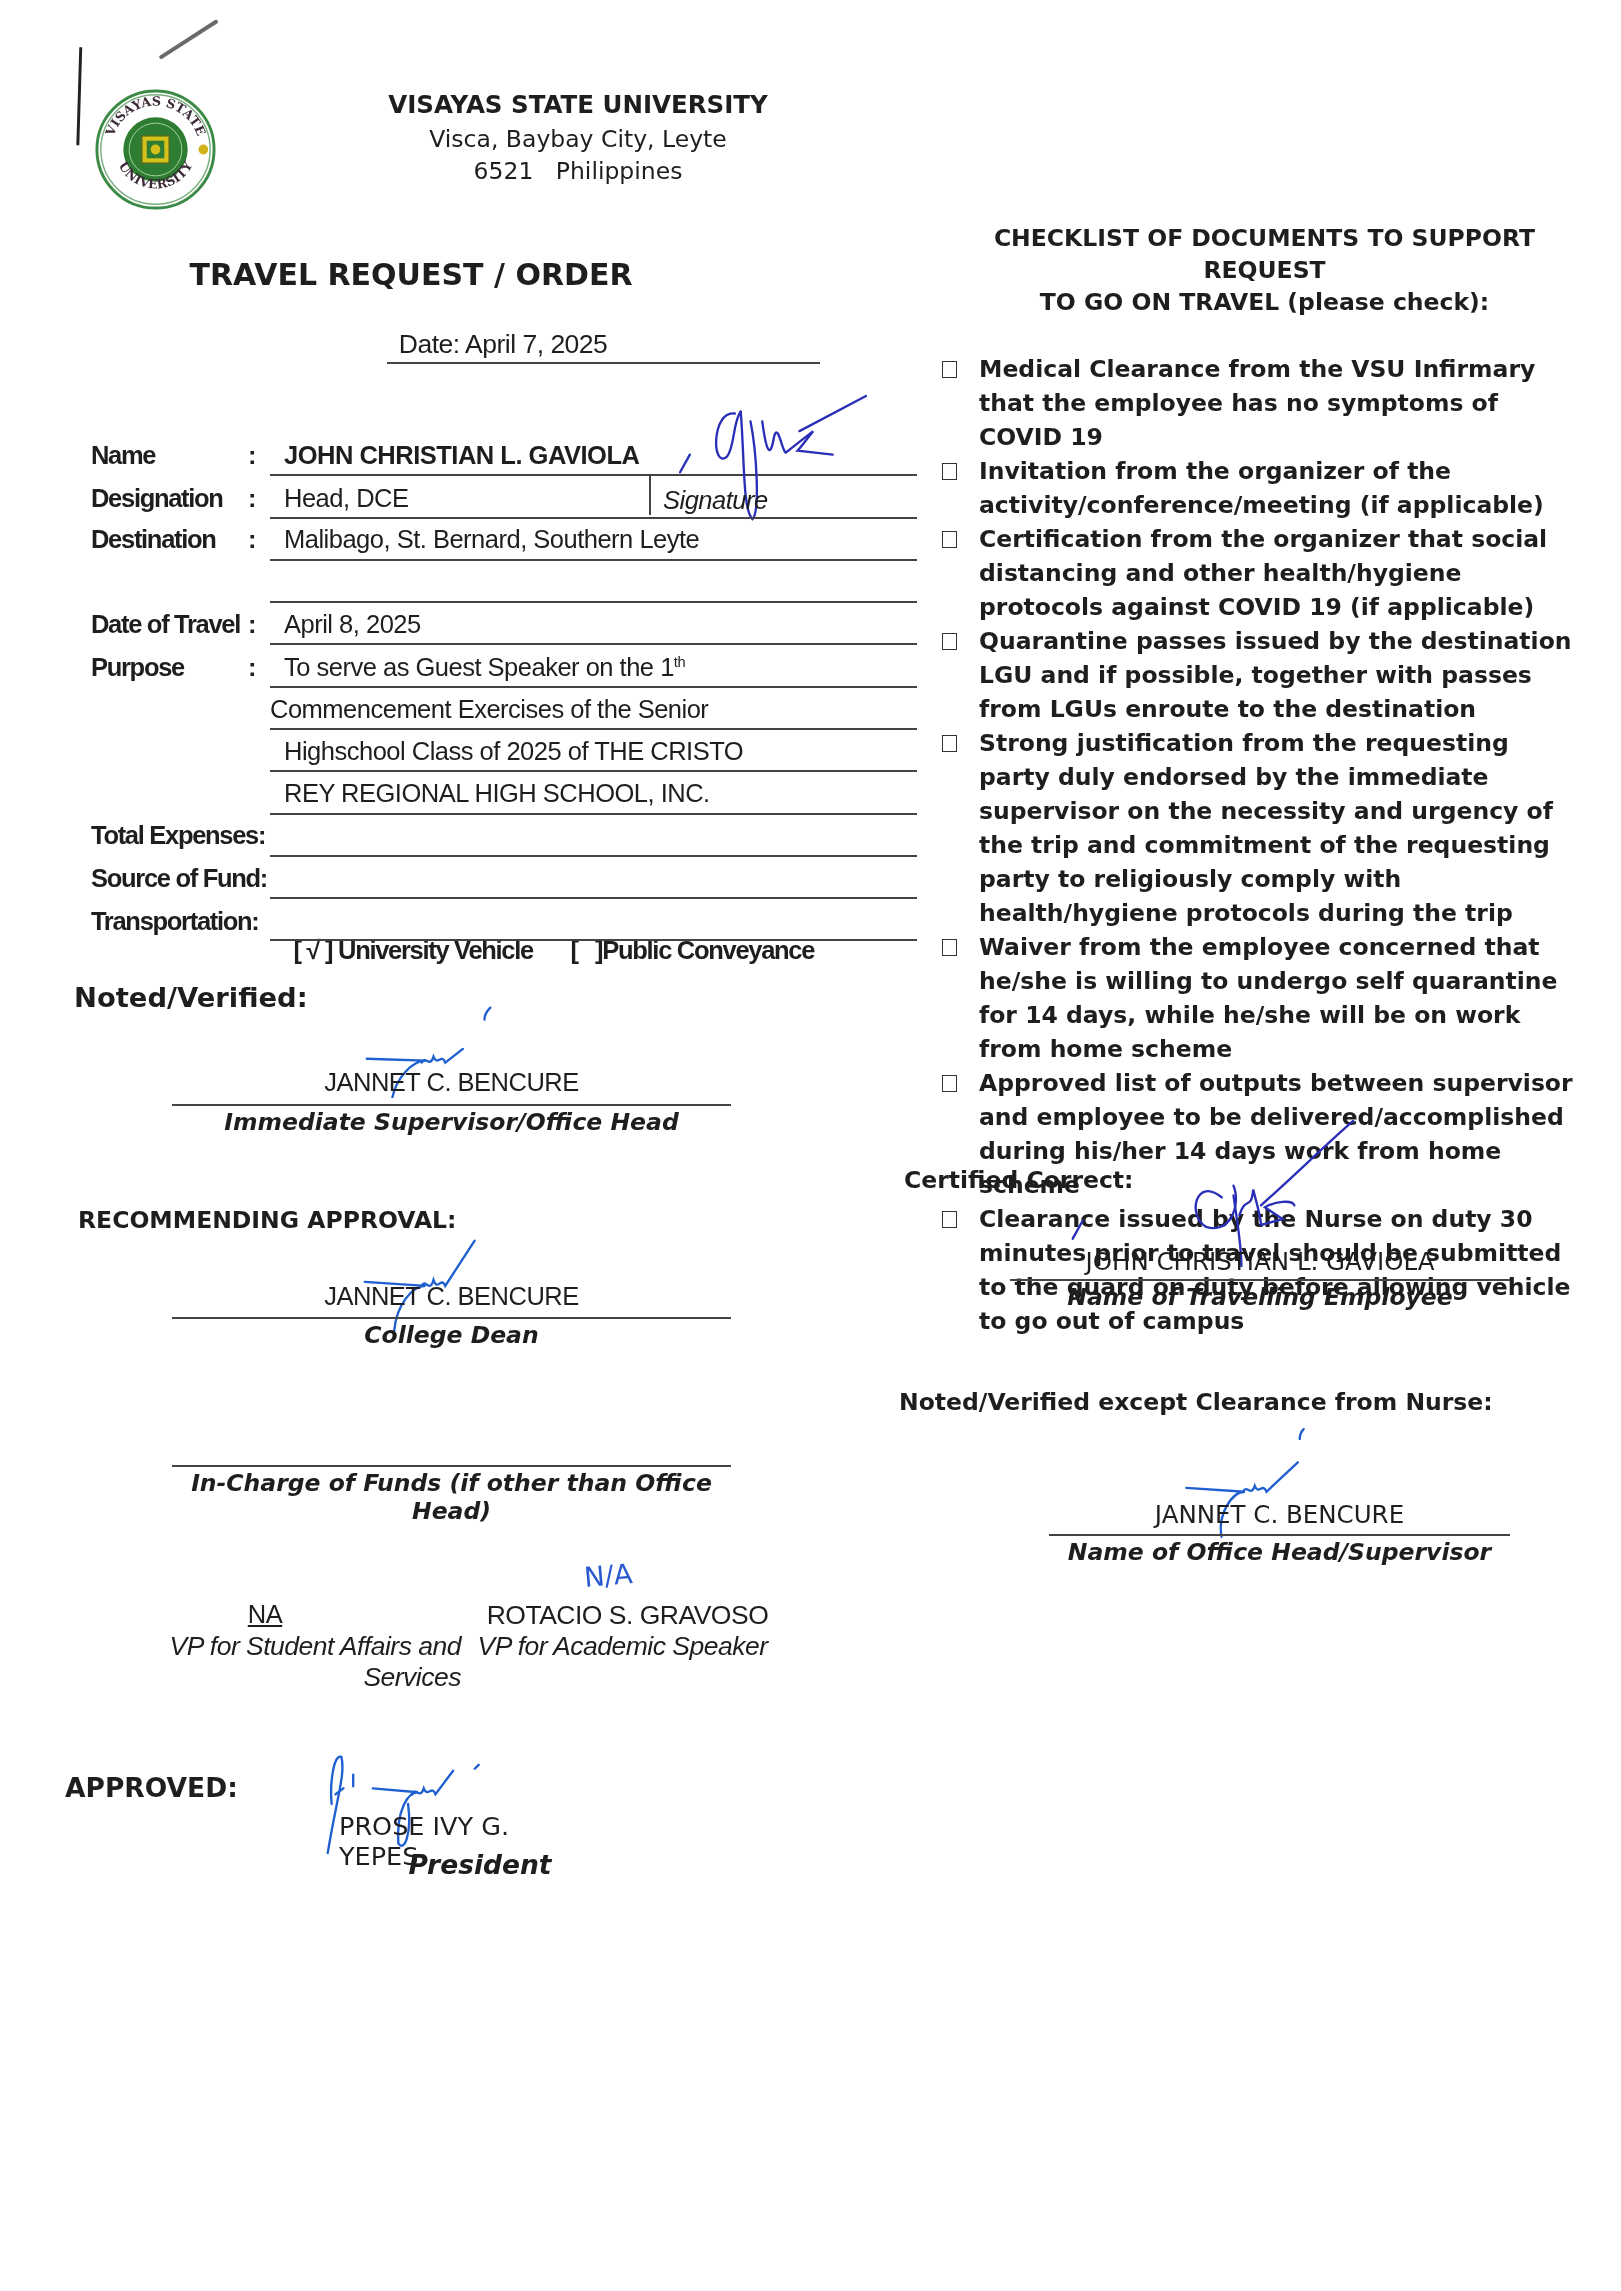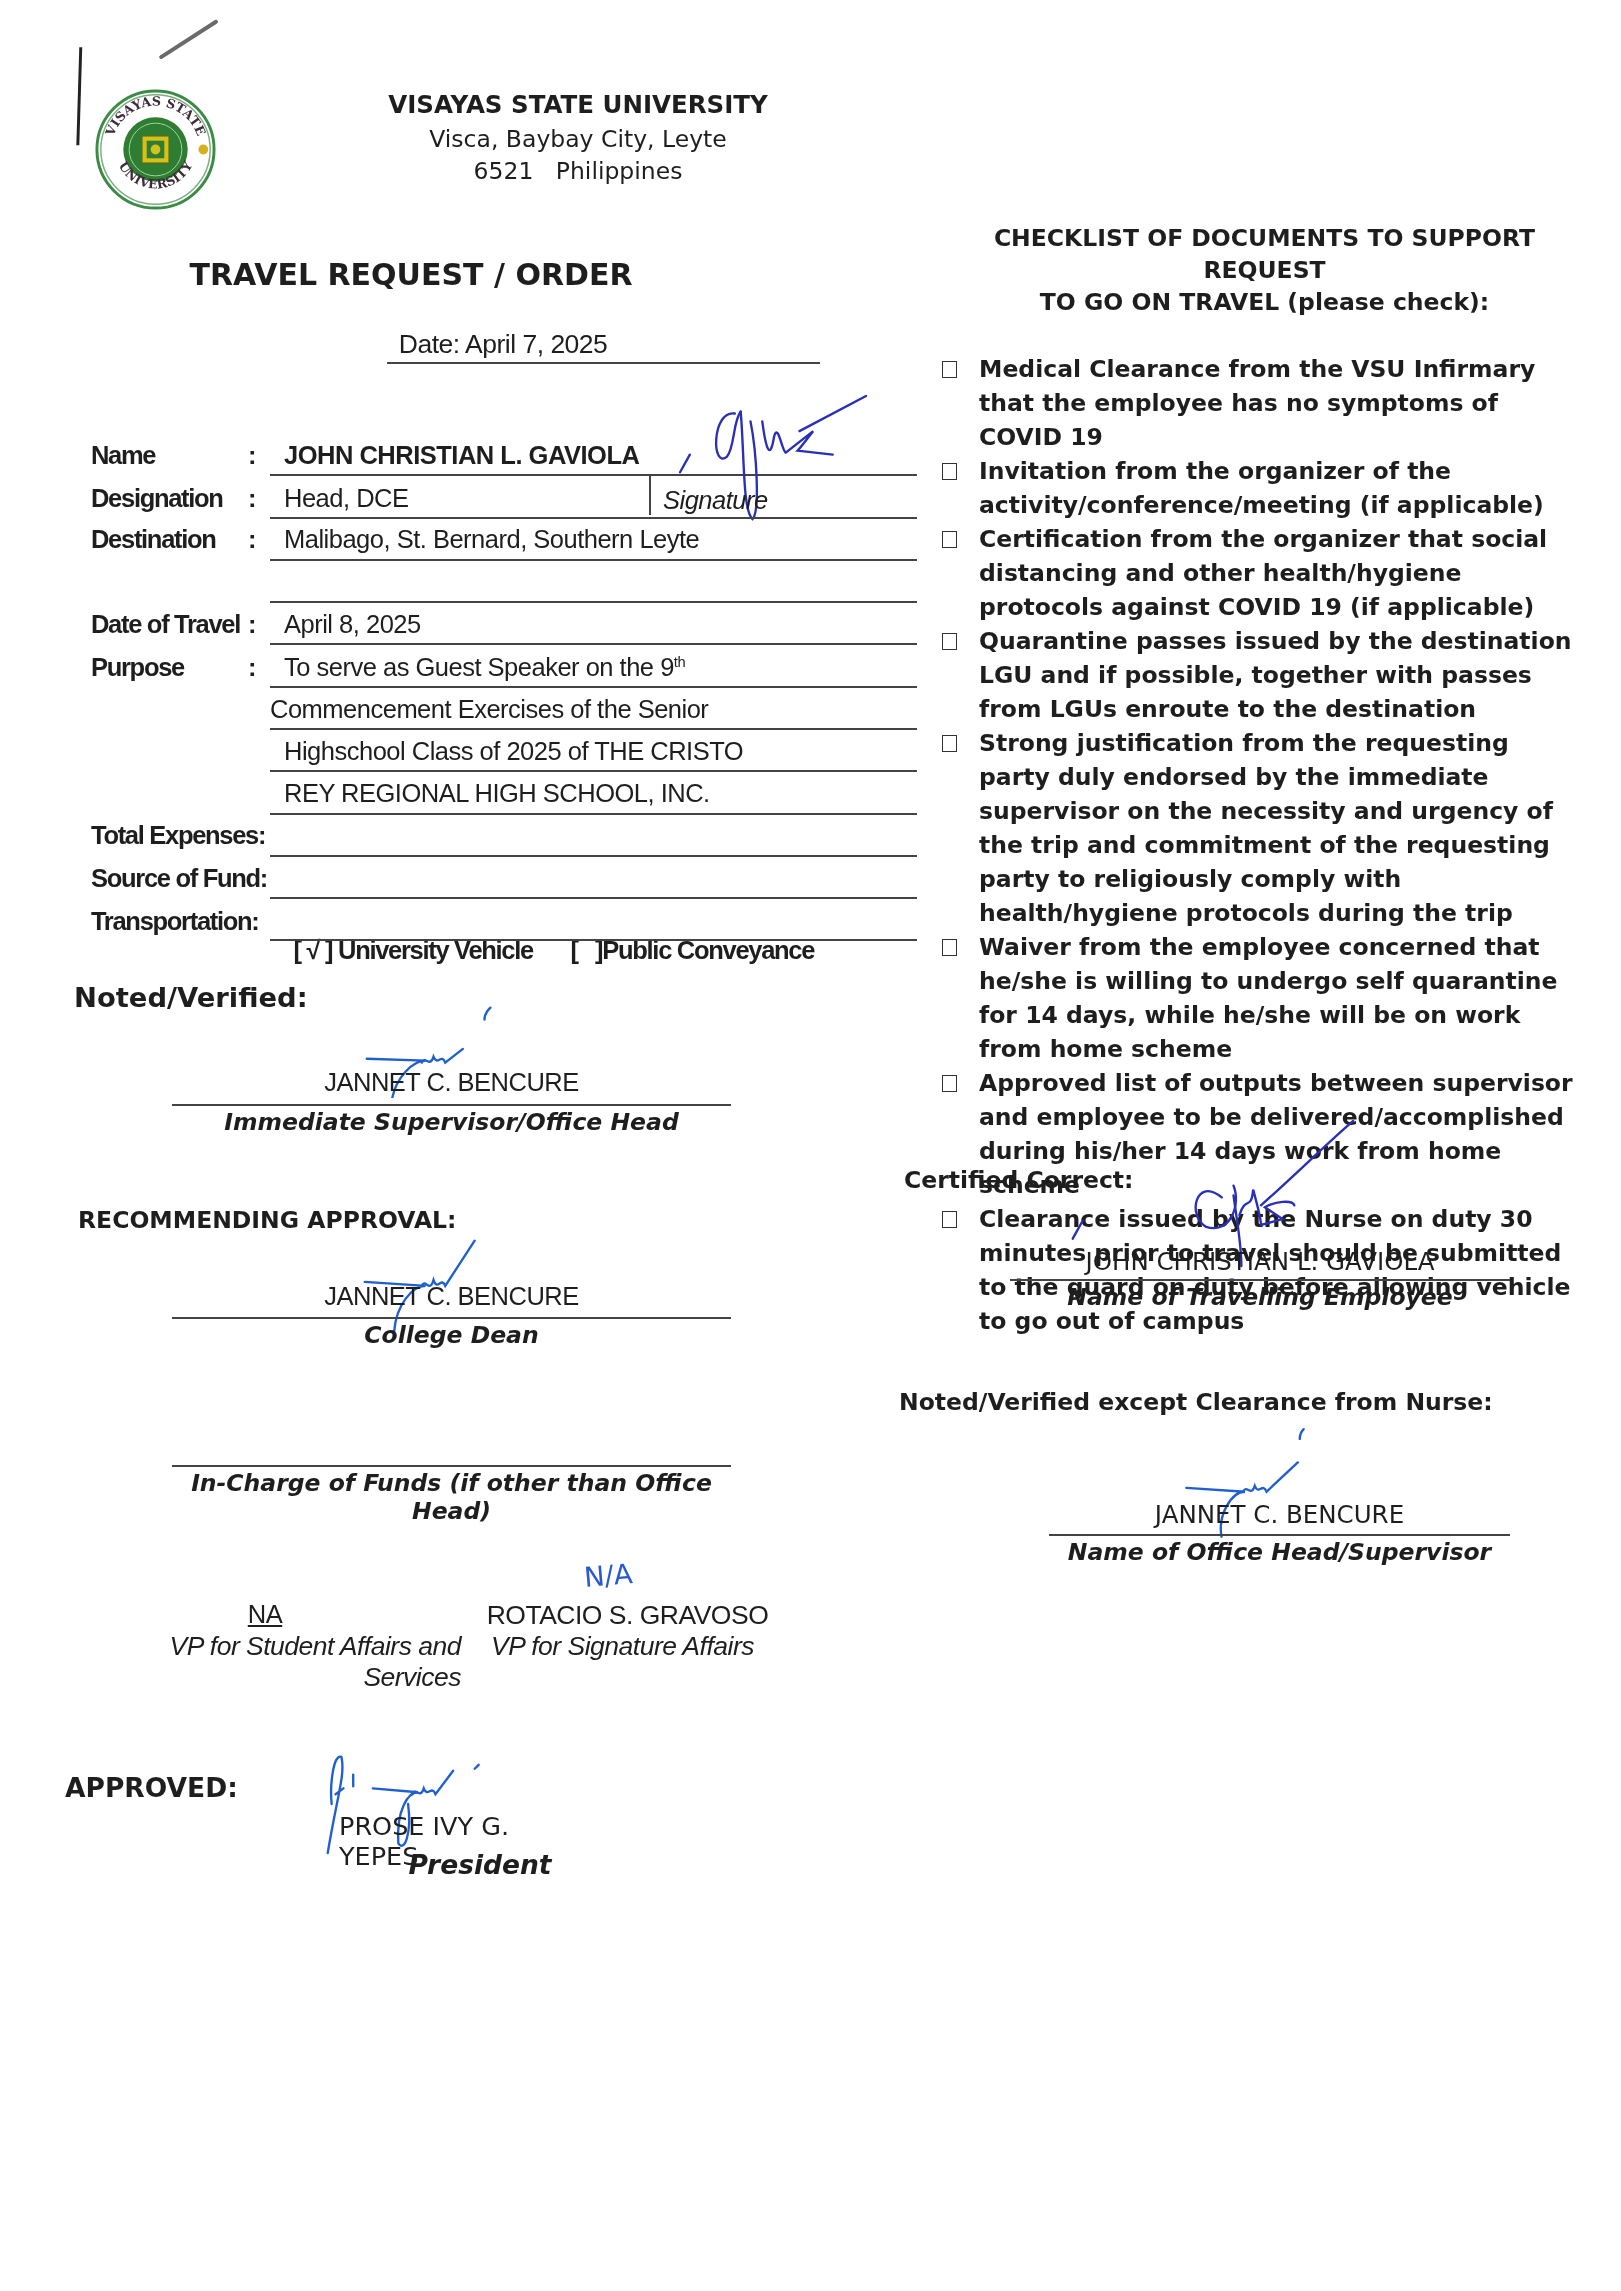--- a/index.html
+++ b/index.html
@@ -105,21 +105,21 @@
 <div class="abs line" style="left:270px;top:559px;width:647px"></div>
 <div class="abs line" style="left:270px;top:601px;width:647px"></div>
 
 <div class="abs lbl" style="left:91px;top:610px">Date of Travel</div>
 <div class="abs colon" style="left:248px;top:610px">:</div>
 <div class="abs val narrow" style="left:284px;top:610px">April 8, 2025</div>
 <div class="abs line" style="left:270px;top:643px;width:647px"></div>
 
 <div class="abs lbl" style="left:91px;top:653px">Purpose</div>
 <div class="abs colon" style="left:248px;top:653px">:</div>
-<div class="abs val narrow" style="left:284px;top:653px"><span>To serve as Guest Speaker on the 9</span><sup style="font-size:14.7px">th</sup></div>
+<div class="abs val narrow" style="left:284px;top:653px"><span>To serve as Guest Speaker on the 1</span><sup style="font-size:14.7px">th</sup></div>
 <div class="abs line" style="left:270px;top:686px;width:647px"></div>
 <div class="abs val narrow" style="left:270px;top:695px">Commencement Exercises of the Senior</div>
 <div class="abs line" style="left:270px;top:728px;width:647px"></div>
 <div class="abs val narrow" style="left:284px;top:737px">Highschool Class of 2025 of THE CRISTO</div>
 <div class="abs line" style="left:270px;top:770px;width:647px"></div>
 <div class="abs val narrow" style="left:284px;top:779px">REY REGIONAL HIGH SCHOOL, INC.</div>
 <div class="abs line" style="left:270px;top:813px;width:647px"></div>
 
 <div class="abs lbl" style="left:91px;top:821px">Total Expenses:</div>
 <div class="abs val narrow" style="left:284px;top:821px;width:627px;height:31px"></div>
@@ -160,21 +160,21 @@
 <div class="abs signer-name narrow" style="left:172px;top:1431px;width:559px;height:29px"></div>
 <div class="abs sig-line" style="left:172px;top:1465px;width:559px"></div>
 <div class="abs signer-role sans" style="left:172px;top:1469px;width:559px">In-Charge of Funds (if other than Office Head)</div>
 
 <div class="abs signer-name narrow" style="left:167px;top:1600px;width:196px;text-decoration:underline">NA</div>
 <div class="abs narrow italic" style="left:69px;top:1631px;width:392px;text-align:right;font-size:26.5px;line-height:31px">
   <div>VP for Student Affairs and</div>
   <div>Services</div>
 </div>
 <div class="abs signer-name narrow" style="left:461px;top:1600px;width:333px;font-size:26.5px">ROTACIO S. GRAVOSO</div>
-<div class="abs narrow italic" style="left:461px;top:1631px;width:323px;text-align:center;font-size:26.5px">VP for Signature Affairs</div>
+<div class="abs narrow italic" style="left:461px;top:1631px;width:323px;text-align:center;font-size:26.5px">VP for Academic Speaker</div>
 <div class="abs" style="left:584px;top:1560px;color:#2a5ad0;font-size:27.4px;transform:rotate(-5deg);font-family:'DejaVu Sans',sans-serif">N/A</div>
 
 <div class="abs section-lbl sans" style="left:65px;top:1772px;font-size:26.5px">APPROVED:</div>
 <svg class="abs" style="left:314px;top:1745px" width="196" height="118" viewBox="0 0 200 120">
   <path class="ink2" d="M28,12 C20,8 16,40 18,60 M28,12 C32,30 24,50 14,110 M22,50 L30,44 M40,30 L40,42"></path>
   <path class="ink2" d="M60,44 L106,48 C96,48 84,66 86,100 C92,110 100,90 96,60"></path>
   <path class="ink2" d="M100,50 C104,42 108,56 112,44 C116,54 120,40 124,50 L142,26 M164,24 L168,20"></path>
 </svg>
 <div class="abs signer-name sans" style="left:339px;top:1811px;width:255px;text-align:left;font-size:25.5px">PROSE IVY G. YEPES</div>
 <div class="abs signer-role sans" style="left:372px;top:1849px;width:216px;font-size:26.5px">President</div>

